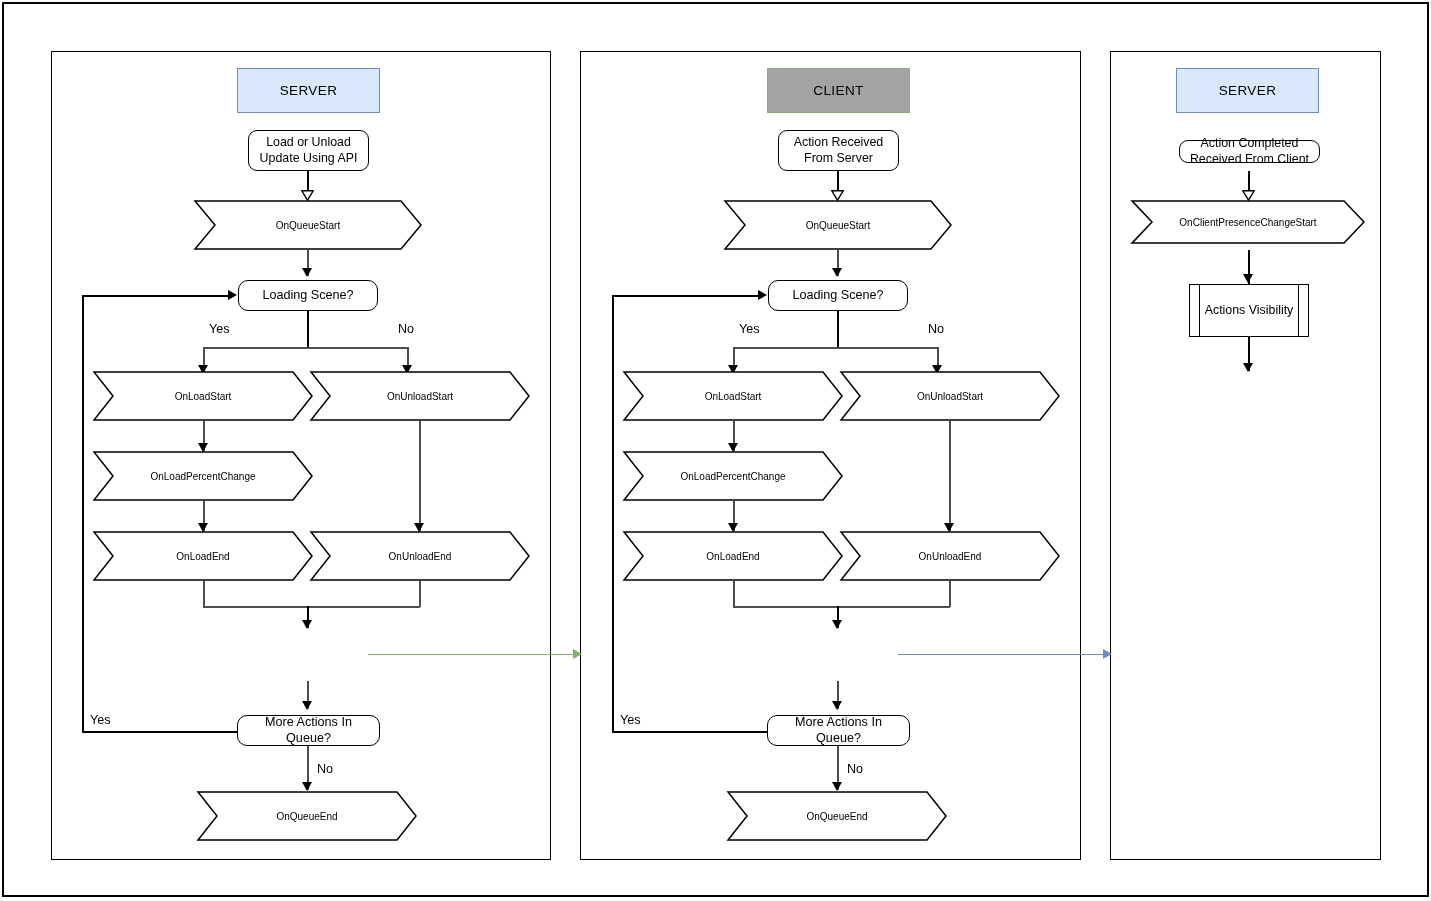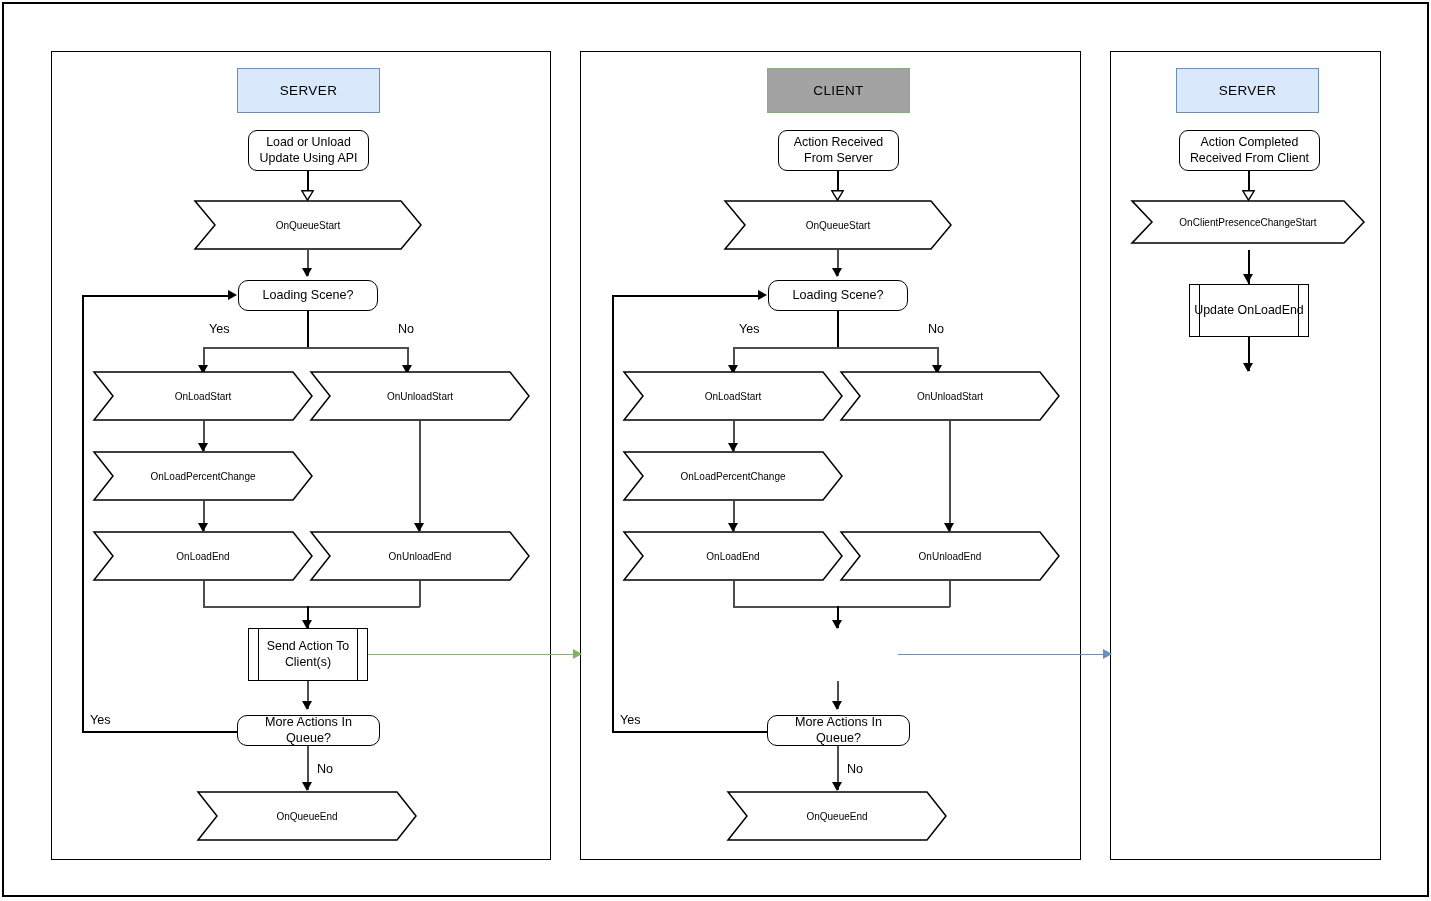--- a/index.html
+++ b/index.html
@@ -204,24 +204,20 @@
     </svg>
     <div class="lbl">OnUnloadEnd</div>
   </div>
 
   <div class="vline" style="left:203px; top:581px; height:26px;"></div>
   <div class="vline" style="left:419px; top:581px; height:26px;"></div>
   <div class="hline" style="left:203px; top:606px; width:217px;"></div>
   <div class="vline dark" style="left:307px; top:606px; height:22px;"></div>
   <div class="arrowhead arrow-down" style="left:302px; top:620px;"></div>
 
-  <div class="predef" style="left:248px; top:628px; width:120px; height:53px;">
-    <div class="ptxt">Send Action To
-Client(s)</div>
-  </div>
 
   <div class="vline" style="left:307px; top:681px; height:28px;"></div>
   <div class="arrowhead arrow-down" style="left:302px; top:701px;"></div>
 
   <div class="rrect decision" style="left:237px; top:715px; width:143px; height:31px;">
     <span>More Actions In Queue?</span>
   </div>
 
   <div class="hline dark" style="left:82px; top:731px; width:156px;"></div>
   <div class="vline dark" style="left:82px; top:295px; height:437px;"></div>
@@ -349,21 +345,21 @@
     </svg>
     <div class="lbl">OnQueueEnd</div>
   </div>
 
   <div class="panel" id="panel-server-2"></div>
 
   <div class="role-header role-server" style="left:1176px; top:68px; width:143px; height:45px;">
     <span>SERVER</span>
   </div>
 
-  <div class="rrect" style="left:1179px; top:130px; width:141px; height:41px;">
+  <div class="rrect" style="left:1179px; top:140px; width:141px; height:23px;">
     <span>Action Completed
 Received From Client</span>
   </div>
   <div class="vline dark" style="left:1248px; top:171px; height:28px;"></div>
   <div class="arrowhead arrow-down-open" style="left:1242px; top:190px;">
     <svg width="13" height="11" viewBox="0 0 13 11">
         <polygon points="0.8,0.8 12.2,0.8 6.5,10.2" fill="#ffffff" stroke="#000000" stroke-width="1.4"></polygon>
       </svg>
   </div>
 
@@ -371,21 +367,21 @@
     <svg viewBox="0 0 234 50" preserveAspectRatio="none">
       <polygon points="1,1 213,1 233,25 213,49 1,49 21,25" fill="#ffffff" stroke="#000000" stroke-width="1.5" vector-effect="non-scaling-stroke"></polygon>
     </svg>
     <div class="lbl">OnClientPresenceChangeStart</div>
   </div>
 
   <div class="vline dark" style="left:1248px; top:250px; height:34px;"></div>
   <div class="arrowhead arrow-down" style="left:1243px; top:274px;"></div>
 
   <div class="predef" style="left:1189px; top:284px; width:120px; height:53px;">
-    <div class="ptxt">Update OnLoadEnd</div>
+    <div class="ptxt">Actions Visibility</div>
   </div>
 
   <div class="vline dark" style="left:1248px; top:337px; height:34px;"></div>
   <div class="arrowhead arrow-down" style="left:1243px; top:363px;"></div>
 
 
   <div class="xline" style="left:368px; top:654px; width:207px; border-top:1.8px solid #82b366;"></div>
   <div class="xarrow" style="left:573px; top:649px; border-left:9px solid #82b366;"></div>
 
   <div class="xline" style="left:898px; top:654px; width:207px; border-top:1.8px solid #6c8ebf;"></div>

